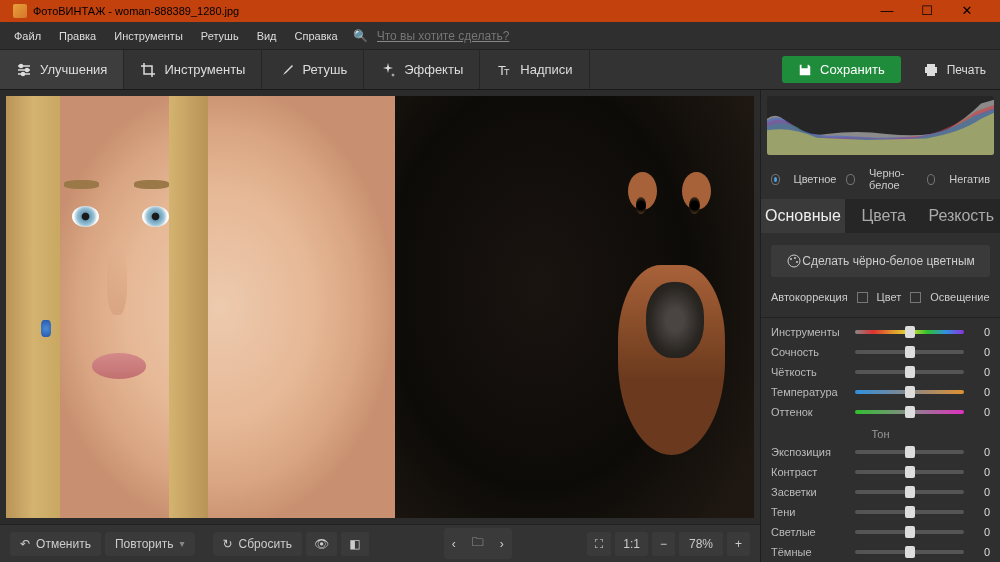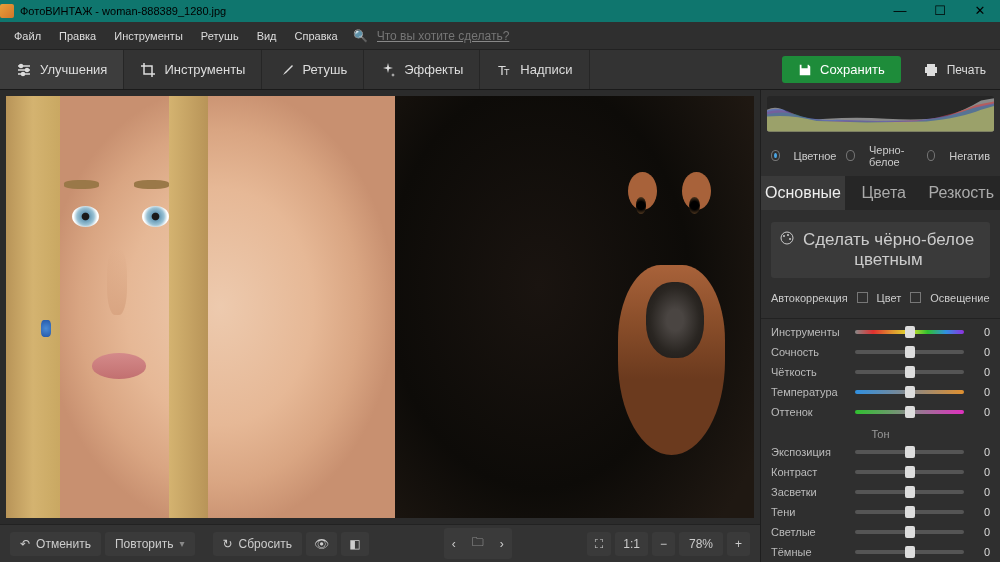--- a/index.html
+++ b/index.html
@@ -1,17 +1,17 @@
 <!DOCTYPE html>
 <html><head>
 <meta charset="utf-8">
 <style>
 * { margin: 0; padding: 0; box-sizing: border-box; font-family: "Segoe UI", Arial, sans-serif; }
 body { width: 1000px; height: 562px; background: #2b2b2b; color: #ccc; font-size: 12px; overflow: hidden; }
-.titlebar { height: 22px; background: #0f766e; color: #000; display: flex; align-items: center; padding: 0 0; font-size: 11px; }
+.titlebar { height: 22px; background: #c2410c; color: #000; display: flex; align-items: center; padding: 0 13px; font-size: 11px; }
 .titlebar .icon { width: 14px; height: 14px; background: linear-gradient(135deg,#e8a03a,#d4762a); margin-right: 6px; border-radius:2px; }
 .titlebar .spacer { flex: 1; }
 .titlebar .winbtn { width: 40px; text-align: center; font-size: 13px; line-height:22px; }
 .menubar { height: 28px; background: #2f2f2f; display: flex; align-items: center; padding: 0 6px; gap: 2px; border-bottom:1px solid #222;}
 .menubar .mitem { padding: 4px 8px; font-size: 11px; color:#ddd; cursor:pointer; }
 .menubar .search-ic { margin-left:6px; color:#888; }
 .menubar input { background: transparent; border: none; color: #888; font-size: 12px; padding: 2px 6px; width: 180px; outline:none;text-decoration:underline;}
 .toolbar { height: 40px; background: #333; display: flex; align-items: stretch; border-bottom:1px solid #1a1a1a;}
 .toolbar .tab { display:flex; align-items:center; gap:8px; padding:0 16px; color:#ddd; font-size:13px; border-right:1px solid #262626; cursor:pointer;}
 .toolbar .tab.active { background:#3d3d3d; }
@@ -48,21 +48,21 @@
 .bgroup .bbtn{border-radius:0;} .bgroup .bbtn:first-child{border-radius:3px 0 0 3px;} .bgroup .bbtn:last-child{border-radius:0 3px 3px 0;}
 .sidebar { width:240px; background:#2f2f2f; display:flex; flex-direction:column; border-left:1px solid #1e1e1e; overflow-y:auto;}
 .histo { height:78px; margin:6px; background:#262626; border-radius:3px; position:relative; overflow:hidden;}
 .histo svg{width:100%;height:100%;}
 .radio-row { display:flex; gap:10px; padding:6px 10px; font-size:11px; align-items:center;}
 .radio { width:11px; height:11px; border:1px solid #777; border-radius:50%; display:inline-block; margin-right:4px; position:relative;}
 .radio.on::after{content:"";position:absolute;inset:2px;background:#4aa3e0;border-radius:50%;}
 .prop-tabs{display:flex;background:#262626;margin:2px 0;}
 .prop-tabs .ptab{flex:1;text-align:center;padding:8px 4px;font-size:16px;cursor:pointer;color:#aaa;}
 .prop-tabs .ptab.active{background:#3a3a3a;color:#eee;}
-.bw-btn{margin:10px;padding:8px;background:#3a3a3a;border-radius:3px;text-align:center;font-size:17px;display:flex;align-items:flex-start;justify-content:center;gap:0;cursor:pointer;}
+.bw-btn{margin:10px;padding:8px;background:#3a3a3a;border-radius:3px;text-align:center;font-size:12px;display:flex;align-items:center;justify-content:center;gap:0;cursor:pointer;}
 .check-row{display:flex;gap:9px;padding:4px 10px 10px;font-size:11px;align-items:center;}
 .chk{width:11px;height:11px;border:1px solid #777;display:inline-block;}
 .sliders{padding:0 10px;}
 .srow{display:flex;align-items:center;gap:8px;padding:4px 0;font-size:11px;}
 .srow .slabel{width:76px;color:#bbb;}
 .srow .strack{flex:1;height:4px;background:#555;border-radius:2px;position:relative;}
 .srow .strack.grad1{background:linear-gradient(90deg,#888,#e03030,#e09030,#e0e030,#30c030,#3090e0,#9030e0);}
 .srow .strack.grad2{background:linear-gradient(90deg,#3090e0,#888,#e09030);}
 .srow .strack.grad3{background:linear-gradient(90deg,#30c030,#888,#e030c0);}
 .srow .shandle{position:absolute;left:50%;top:-4px;width:10px;height:12px;background:#ddd;border-radius:2px;transform:translateX(-50%);}

